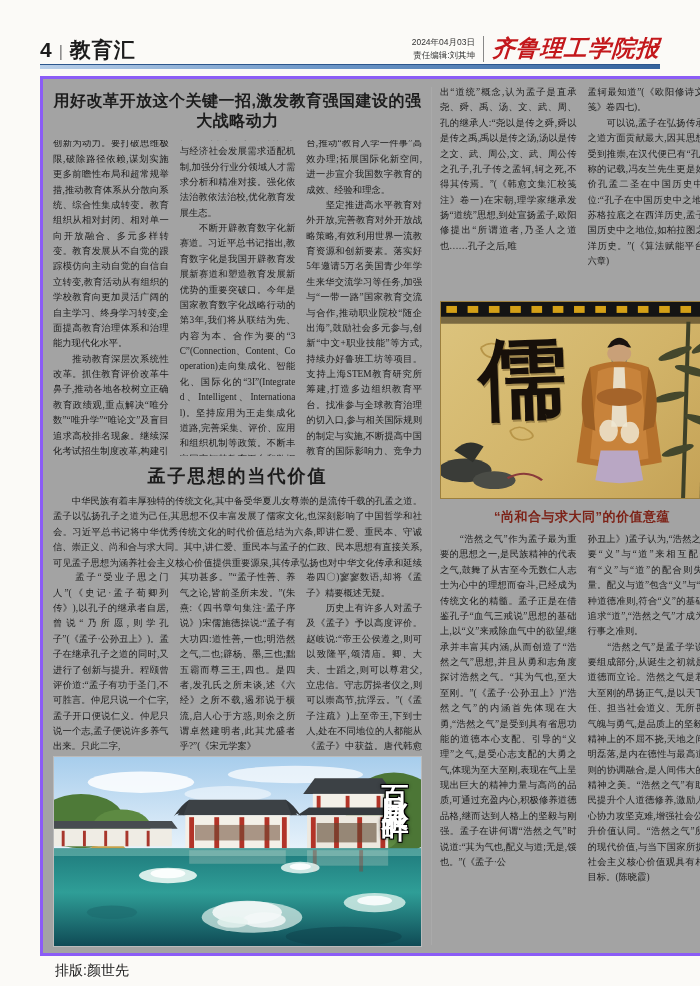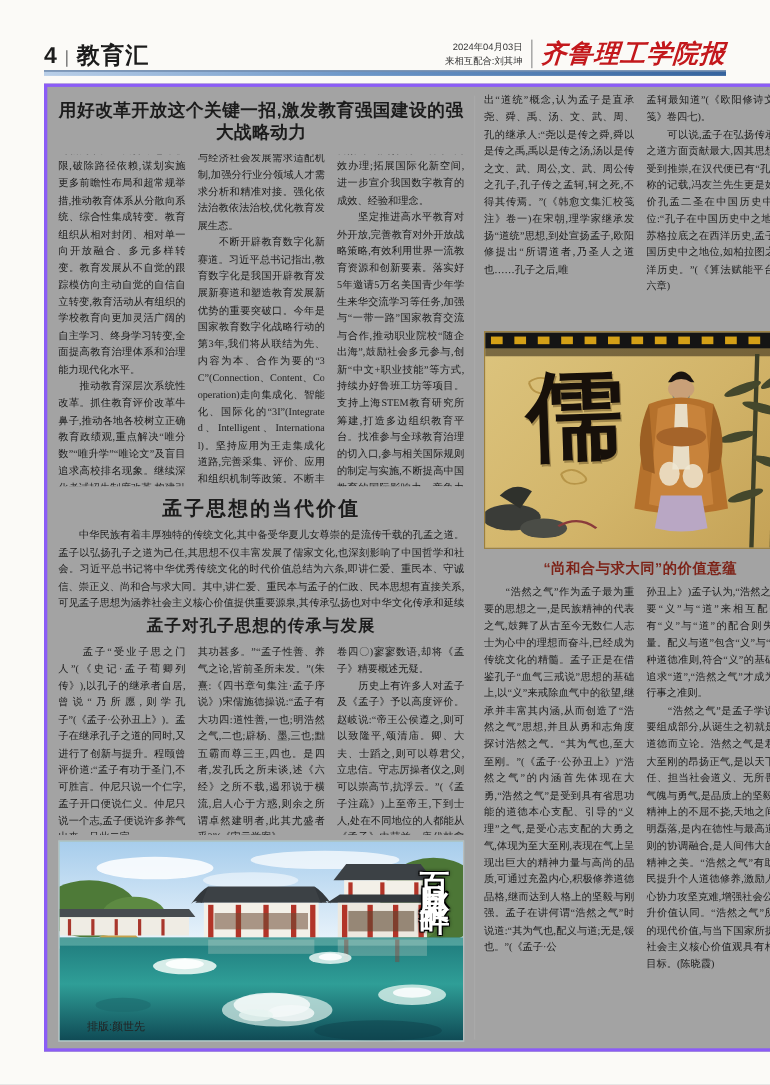--- a/index.html
+++ b/index.html
@@ -60,38 +60,38 @@
            text-shadow:-1px -1px 0 #000, 1px -1px 0 #000, -1px 1px 0 #000, 1px 1px 0 #000, 0 0 4px #000; }
   
   .painting { position:relative; margin:4px 0 2px; height:198px; overflow:hidden;
               background:linear-gradient(135deg,#dcc47e 0%, #d2b469 55%, #c3a054 100%);
               border:1px solid #9c7f3d; }
   .painting svg { position:absolute; inset:0; width:100%; height:100%; }
   .calligraphy { position:absolute; left:38px; top:34px; font-size:88px; line-height:1;
                  color:#17100a; font-weight:bold; font-family:"Liberation Serif","DejaVu Serif",serif;
                  text-shadow:1px 2px 0 rgba(60,40,10,0.35); transform:rotate(-2deg); }
   
-  .footer { position:absolute; left:55px; top:926px; font-size:10px; color:#222;
-            font-family:"Liberation Sans","DejaVu Sans",sans-serif;margin-left:24px; }
+  .footer { position:absolute; left:55px; top:962px; font-size:14px; color:#222;
+            font-family:"Liberation Sans","DejaVu Sans",sans-serif; }
 </style>
 </head>
 <body>
 
 <div class="page">
 
   <div class="hdr">
     <div class="hdr-left">
       <span class="hdr-pagenum">4</span>
       <span class="hdr-bar">|</span>
       <span class="hdr-section">教育汇</span>
     </div>
     <div class="hdr-right">
       <div class="hdr-meta">
         <div>2024年04月03日</div>
-        <div>来相互配合:刘其坤</div>
+        <div>责任编辑:刘其坤</div>
       </div>
       <div class="hdr-sep"></div>
       <div class="masthead">齐鲁理工学院报</div>
     </div>
   </div>
   <div class="hdr-rule"></div>
 
   <div class="box">
 
     <div class="left-region">
@@ -101,21 +101,20 @@
 　　推动教育深层次系统性改革。抓住教育评价改革牛鼻子,推动各地各校树立正确教育政绩观,重点解决“唯分数”“唯升学”“唯论文”及盲目追求高校排名现象。继续深化考试招生制度改革,构建引导学生德智体美劳全面发展的考试内容体系。深化高校科</div>
         <div class="tcol">技和人才评价改革,建立标志性成果认定机制。完善人才与经济社会发展需求适配机制,加强分行业分领域人才需求分析和精准对接。强化依法治教依法治校,优化教育发展生态。
 　　不断开辟教育数字化新赛道。习近平总书记指出,教育数字化是我国开辟教育发展新赛道和塑造教育发展新优势的重要突破口。今年是国家教育数字化战略行动的第3年,我们将从联结为先、内容为本、合作为要的“3C”(Connection、Content、Cooperation)走向集成化、智能化、国际化的“3I”(Integrated、Intelligent、International)。坚持应用为王走集成化道路,完善采集、评价、应用和组织机制等政策。不断丰富国家智慧教育平台和数据中心;以智能化赋能教</div>
         <div class="tcol">育治理,建成数据治理平台、算法赋能平台、算力共享平台,推动“教育入学一件事”高效办理;拓展国际化新空间,进一步宣介我国数字教育的成效、经验和理念。
 　　坚定推进高水平教育对外开放,完善教育对外开放战略策略,有效利用世界一流教育资源和创新要素。落实好5年邀请5万名美国青少年学生来华交流学习等任务,加强与“一带一路”国家教育交流与合作,推动职业院校“随企出海”,鼓励社会多元参与,创新“中文+职业技能”等方式,持续办好鲁班工坊等项目。支持上海STEM教育研究所筹建,打造多边组织教育平台。找准参与全球教育治理的切入口,参与相关国际规则的制定与实施,不断提高中国教育的国际影响力、竞争力和话语权。(摘编于《学习时报》2024年03月29日)</div>
       </div>
 
       <h2 class="a2-title">孟子思想的当代价值</h2>
       <div class="intro">　　中华民族有着丰厚独特的传统文化,其中备受华夏儿女尊崇的是流传千载的孔孟之道。孟子以弘扬孔子之道为己任,其思想不仅丰富发展了儒家文化,也深刻影响了中国哲学和社会。习近平总书记将中华优秀传统文化的时代价值总结为六条,即讲仁爱、重民本、守诚信、崇正义、尚和合与求大同。其中,讲仁爱、重民本与孟子的仁政、民本思想有直接关系,可见孟子思想为涵养社会主义核心价值提供重要源泉,其传承弘扬也对中华文化传承和延续具有重要意义。</div>
 
-      <h2 class="a3-title">孟子对孔子思想的传承与发展</h2>
       <div class="cols cols-a3">
         <div class="tcol">　　孟子“受业子思之门人”(《史记·孟子荀卿列传》),以孔子的继承者自居,曾说“乃所愿,则学孔子”(《孟子·公孙丑上》)。孟子在继承孔子之道的同时,又进行了创新与提升。程颐曾评价道:“孟子有功于圣门,不可胜言。仲尼只说一个仁字,孟子开口便说仁义。仲尼只说一个志,孟子便说许多养气出来。只此二字,</div>
         <div class="tcol">其功甚多。”“孟子性善、养气之论,皆前圣所未发。”(朱熹:《四书章句集注·孟子序说》)宋儒施德操说:“孟子有大功四:道性善,一也;明浩然之气,二也;辟杨、墨,三也;黜五霸而尊三王,四也。是四者,发孔氏之所未谈,述《六经》之所不载,遏邪说于横流,启人心于方惑,则余之所谓卓然建明者,此其尤盛者乎?”(《宋元学案》</div>
         <div class="tcol">卷四〇)寥寥数语,却将《孟子》精要概述无疑。
 　　历史上有许多人对孟子及《孟子》予以高度评价。赵岐说:“帝王公侯遵之,则可以致隆平,颂清庙。卿、大夫、士蹈之,则可以尊君父,立忠信。守志厉操者仪之,则可以崇高节,抗浮云。”(《孟子注疏》)上至帝王,下到士人,处在不同地位的人都能从《孟子》中获益。唐代韩愈提</div>
       </div>
 
       <div class="photo">
         <svg viewBox="0 0 380 195" preserveAspectRatio="none">
           <defs>

